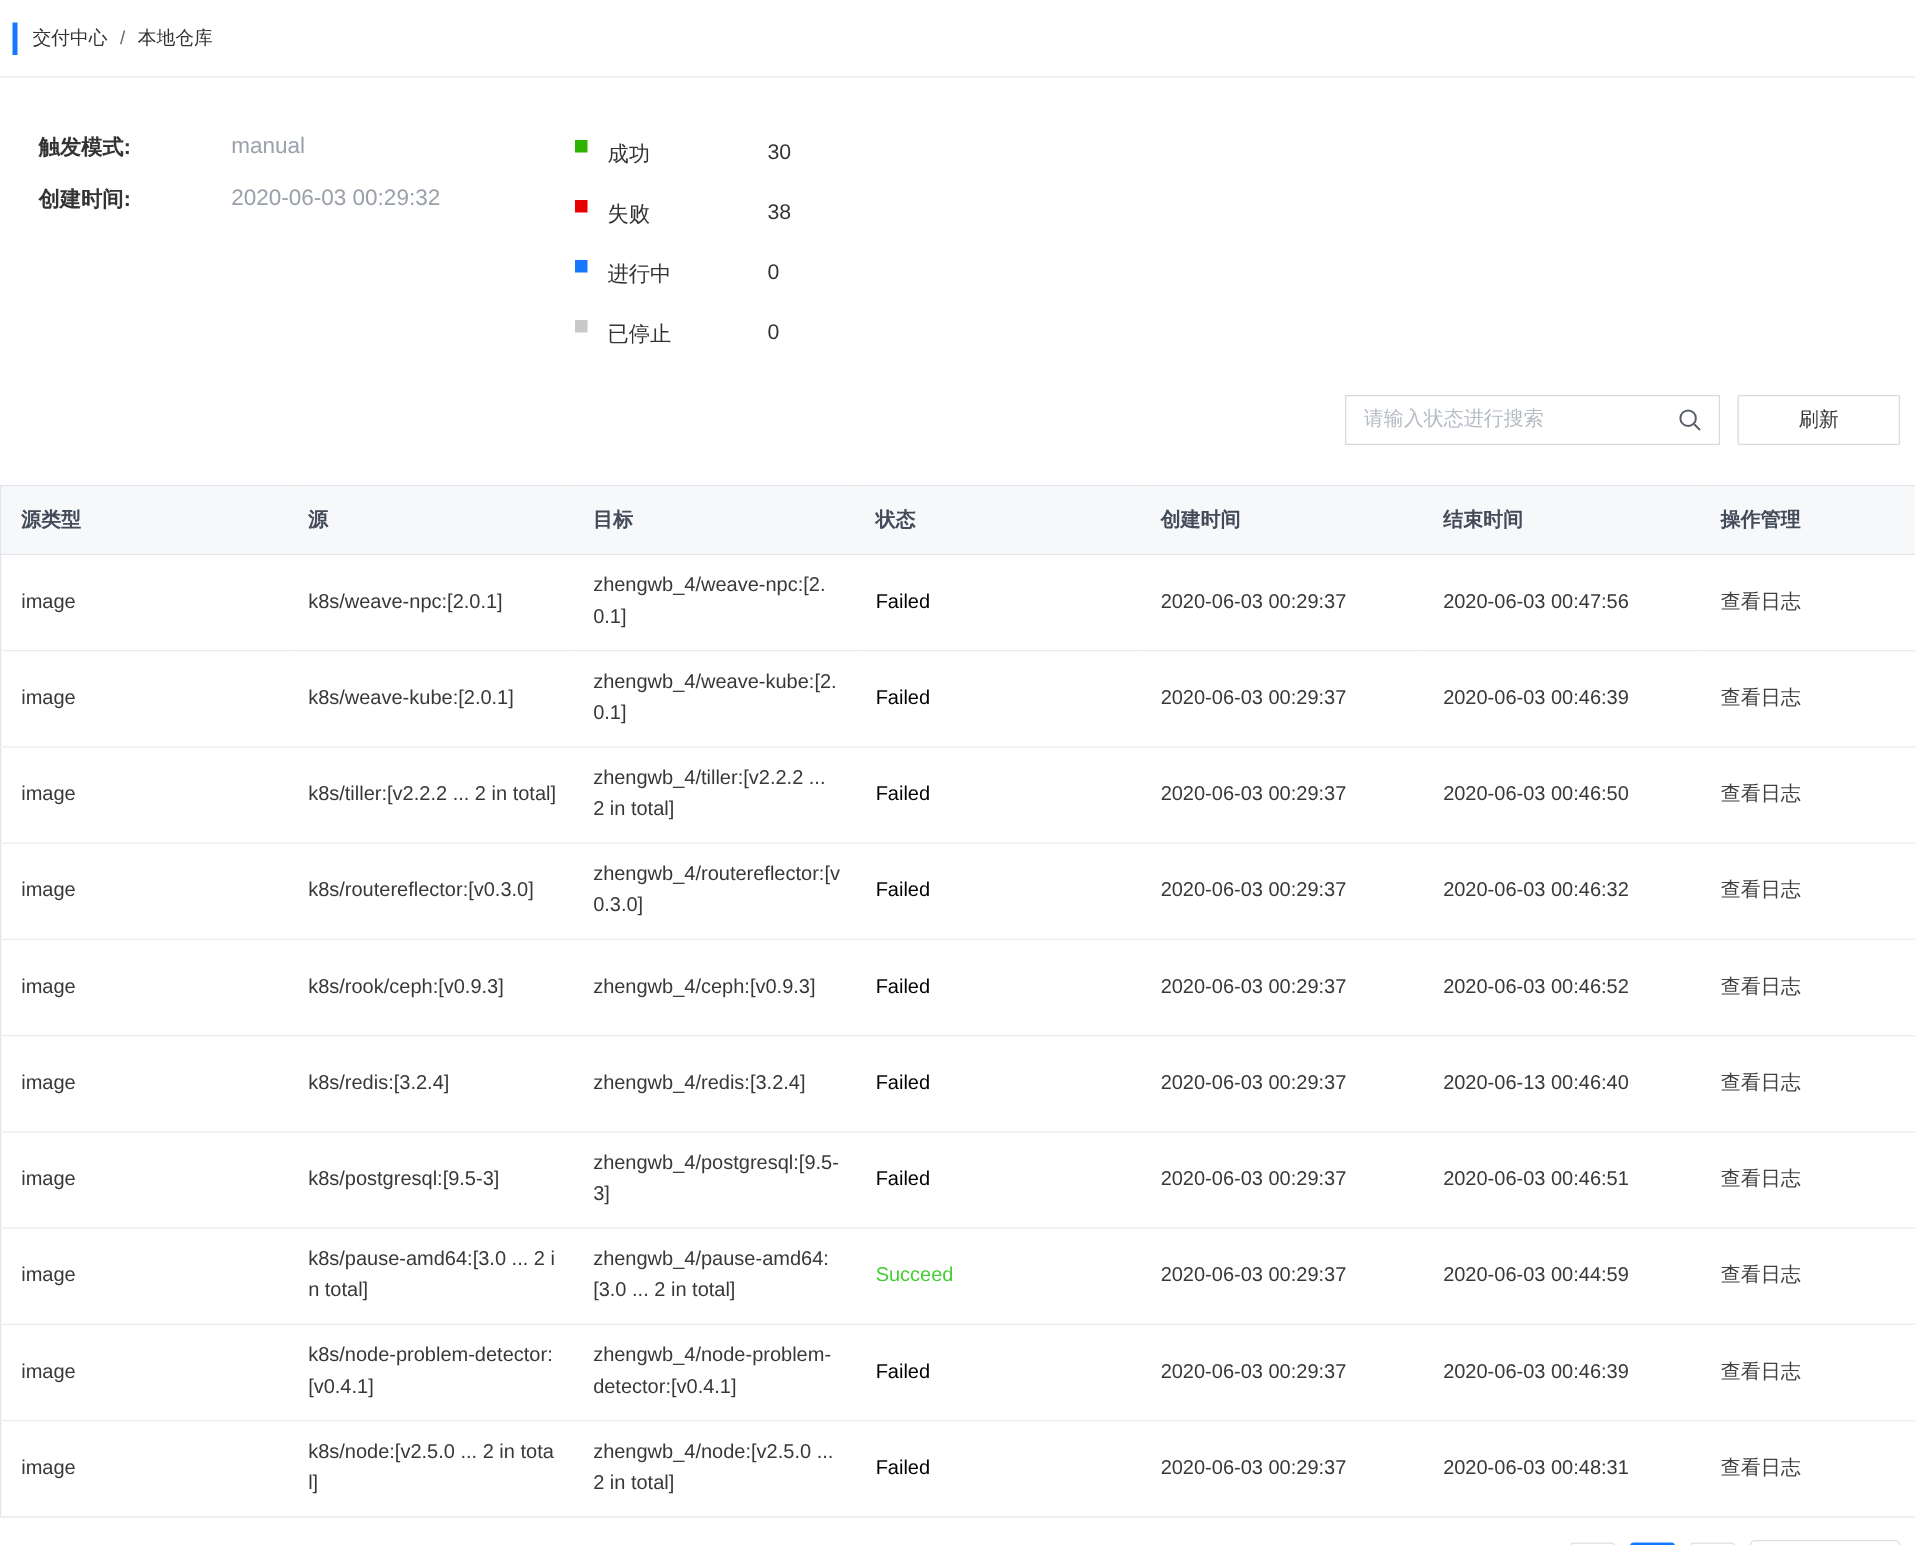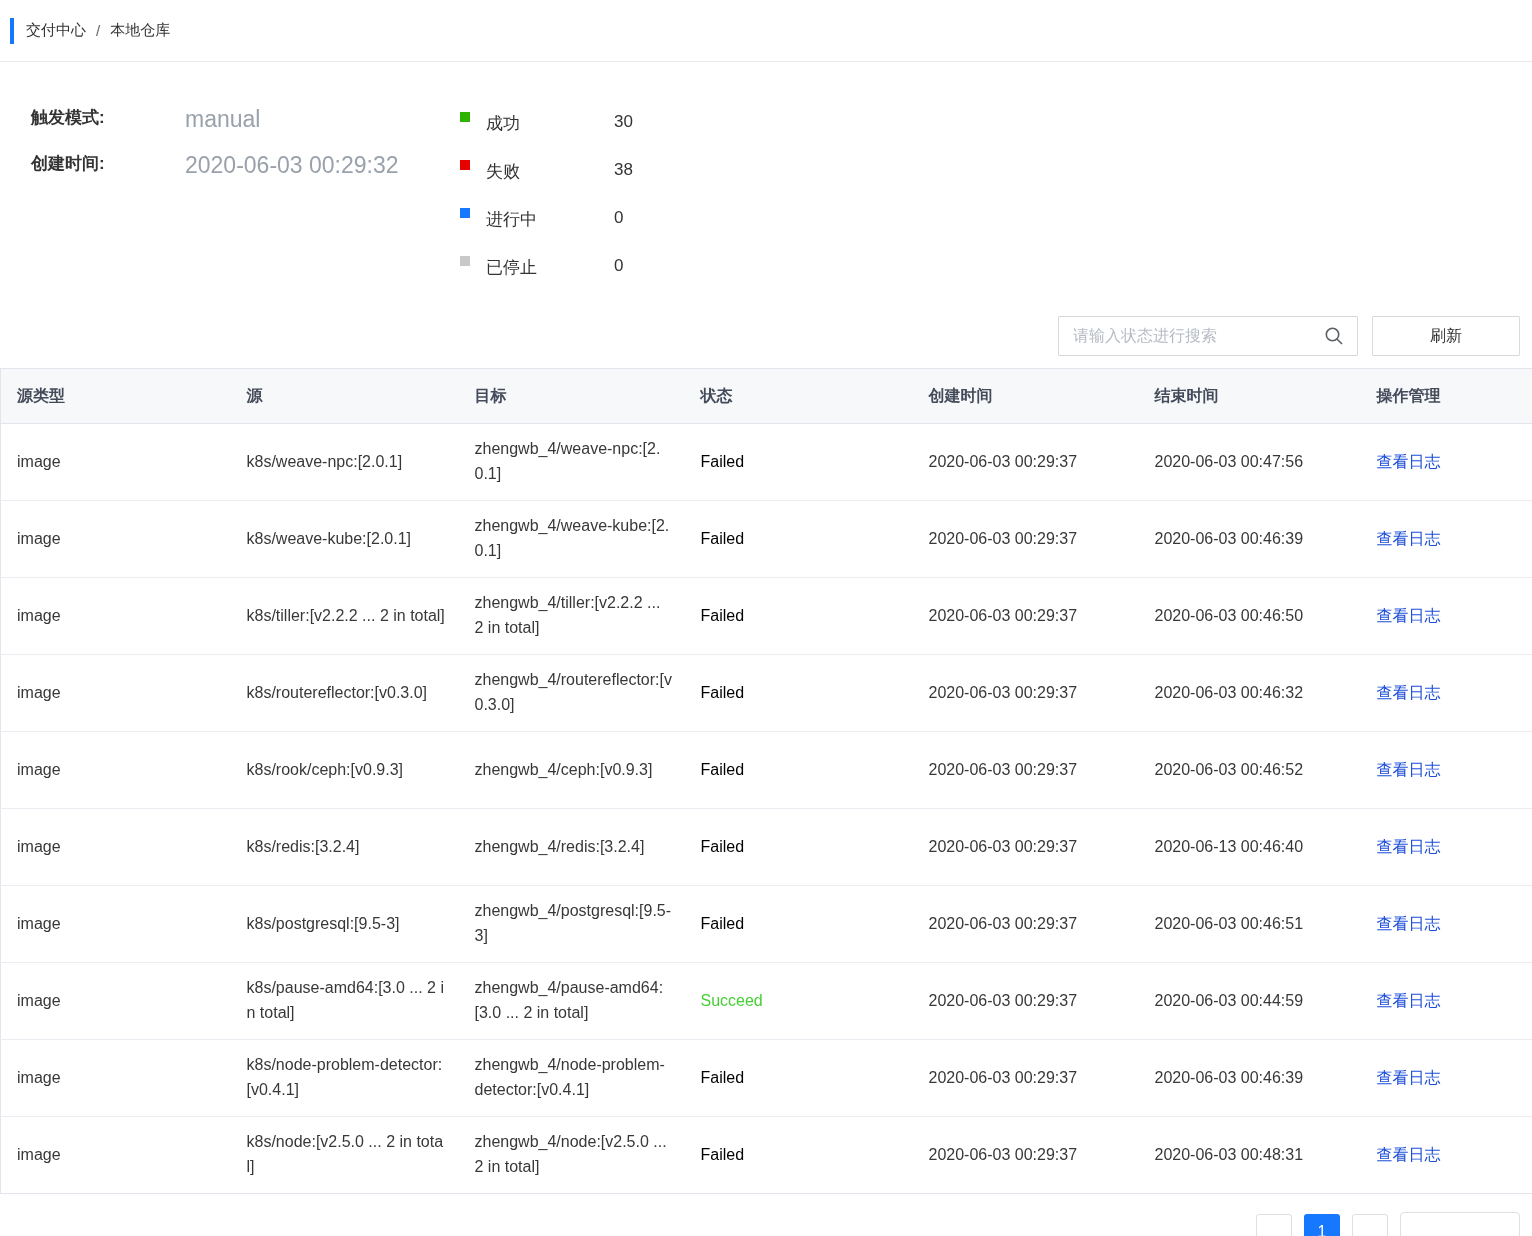--- a/index.html
+++ b/index.html
@@ -10,44 +10,44 @@
   .breadcrumb-bar { height:62px; display:flex; align-items:center; padding-left:10px; border-bottom:1px solid #e8e8e8; }
   .accent-bar { width:4px; height:26px; background:#1677ff; margin-right:12px; }
   .crumb { font-size:15px; color:#333; }
   .crumb-sep { font-size:15px; color:#666; margin:0 10px; }
 
   
   .summary { display:flex; padding:44px 0 0 14px; }
   .info-fields { width:446px; }
   .info-row { display:flex; margin-bottom:19px; }
   .info-label { width:154px; font-size:17px; font-weight:700; color:#333;margin-left:17px; }
-  .info-value { font-size:23px; color:#9aa1ab; }
+  .info-value { font-size:18px; color:#9aa1ab; }
   .legend { padding-top:6px; }
   .legend-row { display:flex; align-items:flex-start; margin-bottom:25px; }
   .legend-square { width:10px; height:10px; margin-right:16px; }
   .legend-label { width:128px; font-size:17px; color:#333; }
   .legend-count { font-size:17px; color:#333; }
 
   
   .toolbar { display:flex; justify-content:flex-end; align-items:center; padding-right:12px; margin-top:12px; gap:14px; }
   .search-box { position:relative; width:300px; height:40px; }
   .search-box input { width:100%; height:100%; border:1px solid #d9d9d9; border-radius:1px; padding:0 44px 0 14px; font-size:16px; color:#333; outline:none; font-family:inherit; }
   .search-box input::placeholder { color:#b6bcc4; }
   .search-icon { position:absolute; right:14px; top:10px; width:20px; height:20px; cursor:pointer; }
-  .refresh-btn { width:148px; height:40px; border:1px solid #d9d9d9; border-radius:1px; background:#fff; font-size:16px; color:#333; cursor:pointer; font-family:inherit; }
-
-  
-  .data-table { width:100%; border-collapse:collapse; table-layout:fixed; margin-top:12px; border:1px solid #e2e6ec; }
+  .refresh-btn { width:130px; height:40px; border:1px solid #d9d9d9; border-radius:1px; background:#fff; font-size:16px; color:#333; cursor:pointer; font-family:inherit; }
+
+  
+  .data-table { width:100%; border-collapse:collapse; table-layout:fixed; margin-top:32px; border:1px solid #e2e6ec; }
   .data-table thead th { background:#f7f8fa; height:55px; text-align:left; padding:0 10px 0 16px; font-size:16px; font-weight:700; color:#434a59; border-bottom:1px solid #e2e6ec; }
   .data-table tbody td { height:77px; padding:10px 12px 10px 16px; font-size:16px; color:#383838; border-bottom:1px solid #e9edf2; vertical-align:middle; line-height:1.55; }
   .data-table tbody tr:last-child td { border-bottom:1px solid #e2e6ec; }
   td.wrap { word-break:break-all; }
   .status-failed { color:#000000; }
   .status-succeed { color:#47cd35; }
-  .log-link { color:#1d4ed8; text-decoration:none; cursor:pointer; font-size:16px; }
+  .log-link { color:#404040; text-decoration:none; cursor:pointer; font-size:16px; }
 
   
   .pagination { display:flex; justify-content:flex-end; align-items:center; gap:12px; padding:18px 12px 0 0; }
   .page-btn { width:36px; height:36px; border:1px solid #dcdfe4; border-radius:3px; background:#fff; display:flex; align-items:center; justify-content:center; cursor:pointer; }
   .page-current { width:36px; height:36px; border:none; border-radius:3px; background:#1677ff; color:#fff; font-size:16px; display:flex; align-items:center; justify-content:center; cursor:pointer; }
   .page-size { height:40px; min-width:120px; border:1px solid #dcdfe4; border-radius:4px; background:#fff; display:flex; align-items:center; justify-content:center; gap:10px; padding:0 14px; font-size:16px; color:#333; cursor:pointer; }
 </style>
 </head>
 <body>
 

